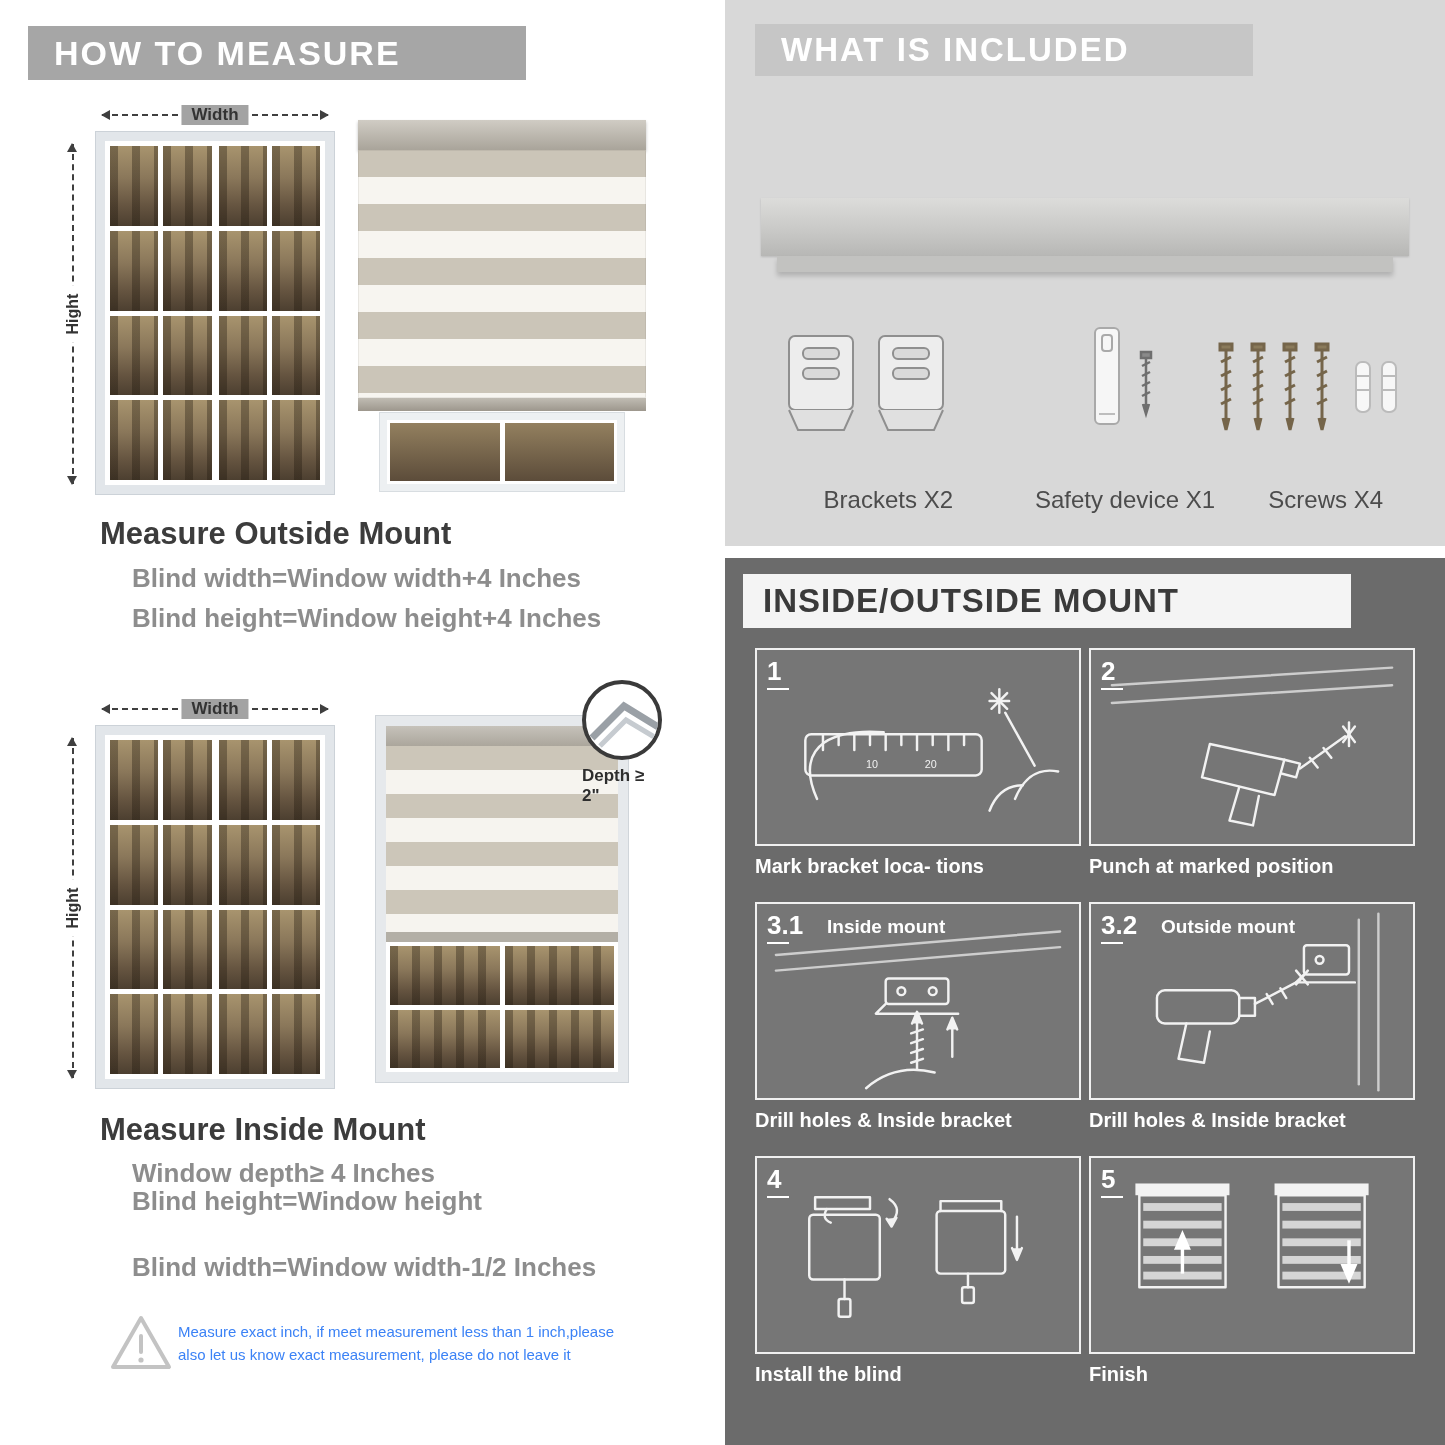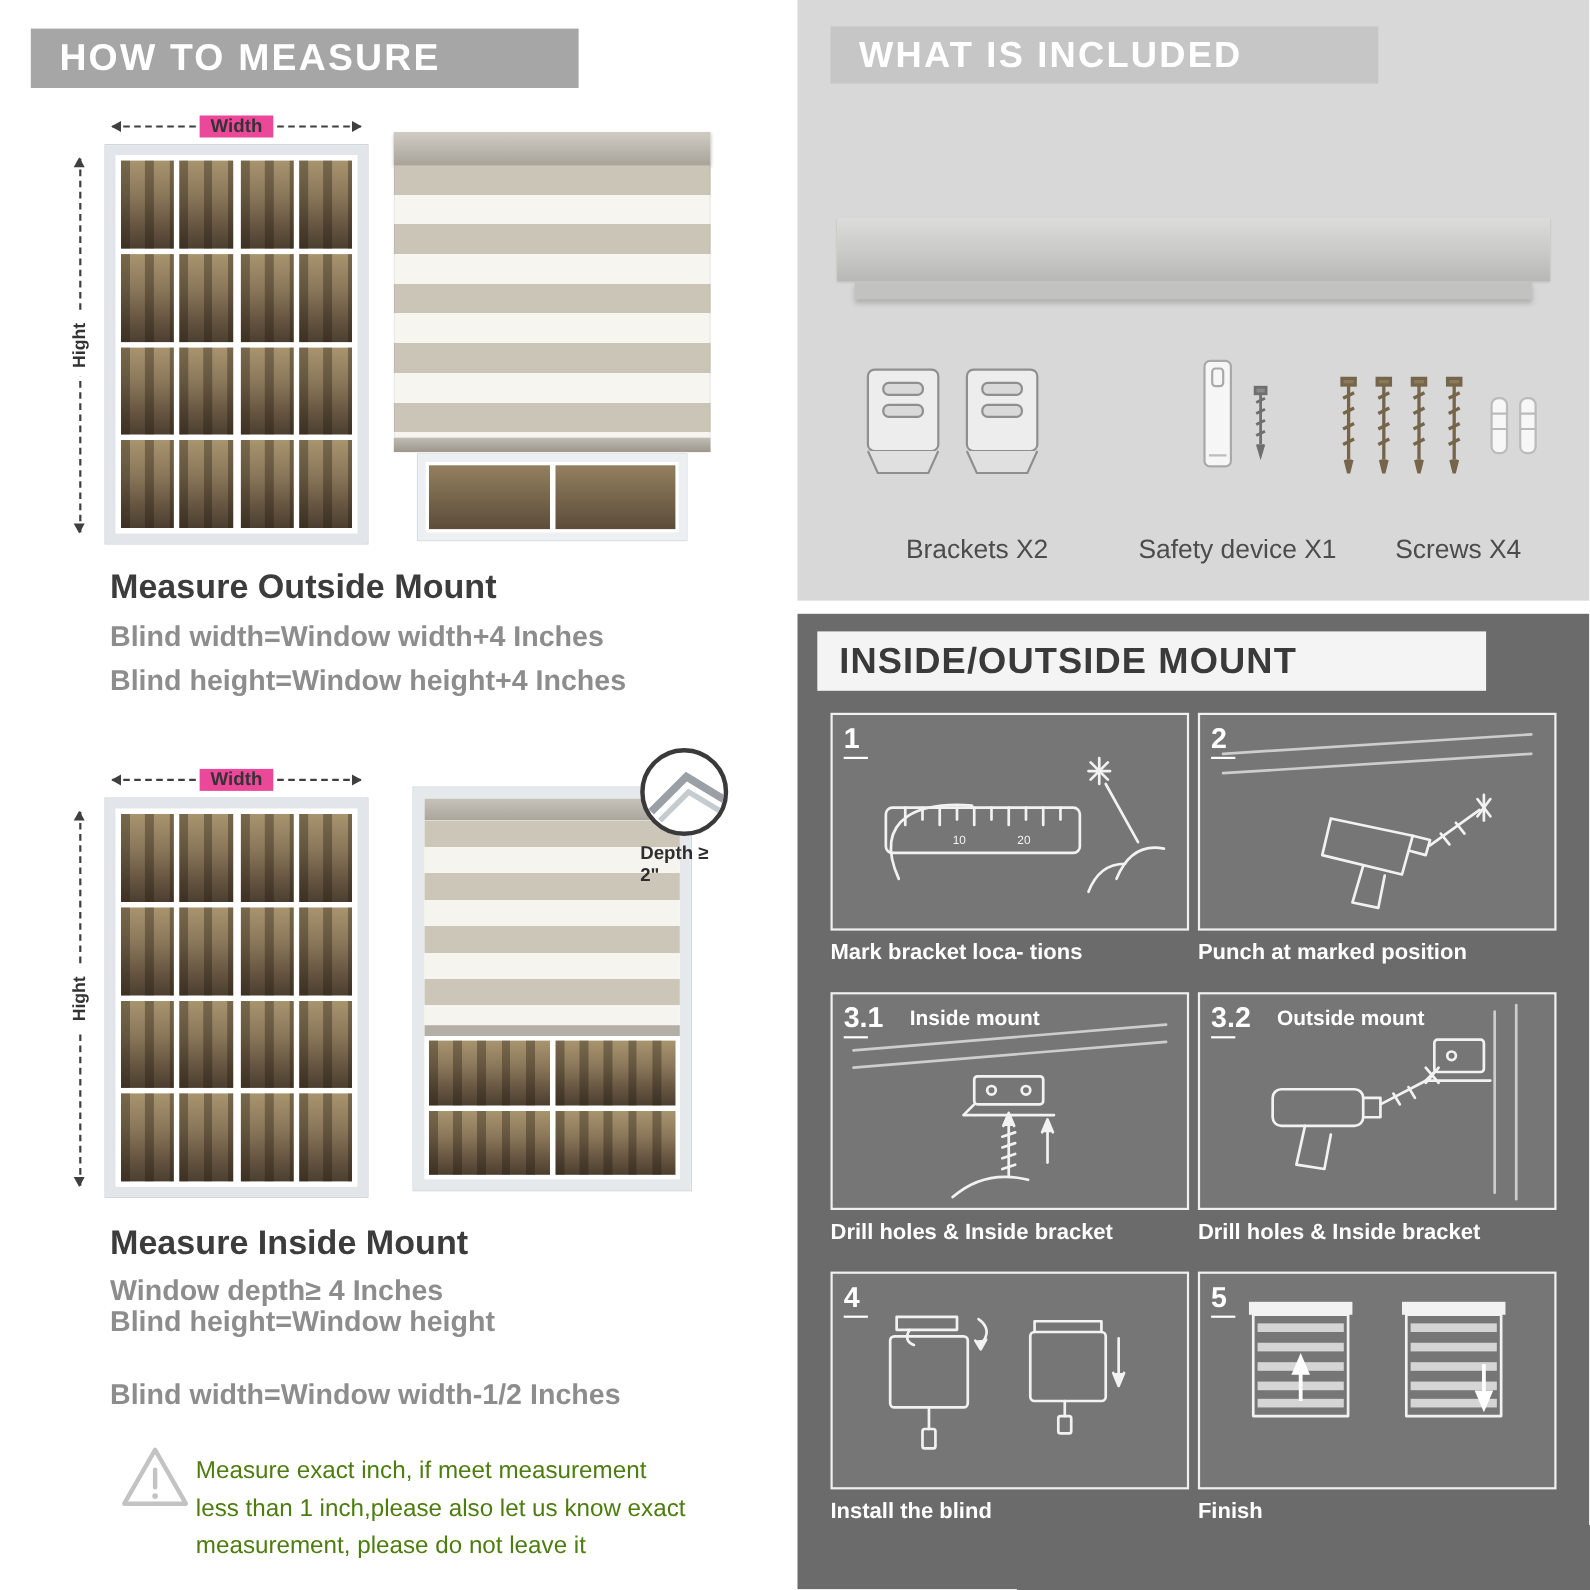--- a/index.html
+++ b/index.html
@@ -38,37 +38,37 @@
   .in-panes{flex:1;display:grid;grid-template-columns:1fr 1fr;grid-template-rows:1fr 1fr;
             gap:5px;padding:4px;background:#fff;}
 
   
   .h-arrow{position:absolute;border-top:2px dashed #3f3f3f;}
   .h-arrow .ah-l{position:absolute;left:-1px;top:-6px;width:0;height:0;
       border-style:solid;border-width:5px 9px 5px 0;border-color:transparent #3f3f3f transparent transparent;}
   .h-arrow .ah-r{position:absolute;right:-1px;top:-6px;width:0;height:0;
       border-style:solid;border-width:5px 0 5px 9px;border-color:transparent transparent transparent #3f3f3f;}
   .h-arrow .lbl{position:absolute;left:50%;top:-11px;transform:translateX(-50%);
-      background:#ec4899;padding:0 10px;font-weight:bold;font-size:17px;color:#333;line-height:20px;}
+      background:#a3a3a3;padding:0 10px;font-weight:bold;font-size:17px;color:#333;line-height:20px;}
   .v-arrow{position:absolute;border-left:2px dashed #3f3f3f;}
   .v-arrow .av-t{position:absolute;top:-1px;left:-7px;width:0;height:0;
       border:5px solid transparent;border-bottom:9px solid #3f3f3f;border-top:none;}
   .v-arrow .av-b{position:absolute;bottom:-1px;left:-7px;width:0;height:0;
       border:5px solid transparent;border-top:9px solid #3f3f3f;border-bottom:none;}
   .v-arrow .lbl{position:absolute;top:50%;left:-1px;transform:translate(-50%,-50%) rotate(-90deg);
       background:#fff;padding:0 8px;font-weight:bold;font-size:16px;color:#333;white-space:nowrap;}
 
   .h1-title{position:absolute;font-size:31px;font-weight:bold;color:#3c3c3c;}
-  .formula{position:absolute;font-size:26px;font-weight:bold;color:#8d8d8d;}
+  .formula{position:absolute;font-size:26px;font-weight:bold;color:#8d8d8d;margin-left:32px;}
 
   .depth-circle{position:absolute;width:80px;height:80px;border-radius:50%;
       border:4px solid #3a3a3a;background:#fff;overflow:hidden;box-sizing:border-box;}
   .depth-label{position:absolute;font-size:17px;font-weight:bold;color:#2e2e2e;}
 
-  .warn-text{position:absolute;font-size:22px;color:#4d7c0f;line-height:1.55;}
+  .warn-text{position:absolute;font-size:15px;color:#3b82f6;line-height:1.55;}
 
   
   .panel-light{position:absolute;background:#d8d8d8;}
   .band-light{position:absolute;display:flex;align-items:center;padding-left:26px;
       background:#c6c6c6;color:#fff;font-weight:bold;font-size:33px;letter-spacing:2px;}
   .blind-label{position:absolute;width:100%;text-align:center;font-size:27px;
       font-weight:bold;color:#5c5c5c;letter-spacing:.5px;}
   .rail-main{position:absolute;background:linear-gradient(180deg,#dcdcda 0%,#c9c9c7 55%,#b7b7b5 100%);
       box-shadow:0 1px 2px rgba(0,0,0,.15);}
   .rail-lip{position:absolute;background:#c2c2c0;box-shadow:0 4px 5px rgba(0,0,0,.18);}

